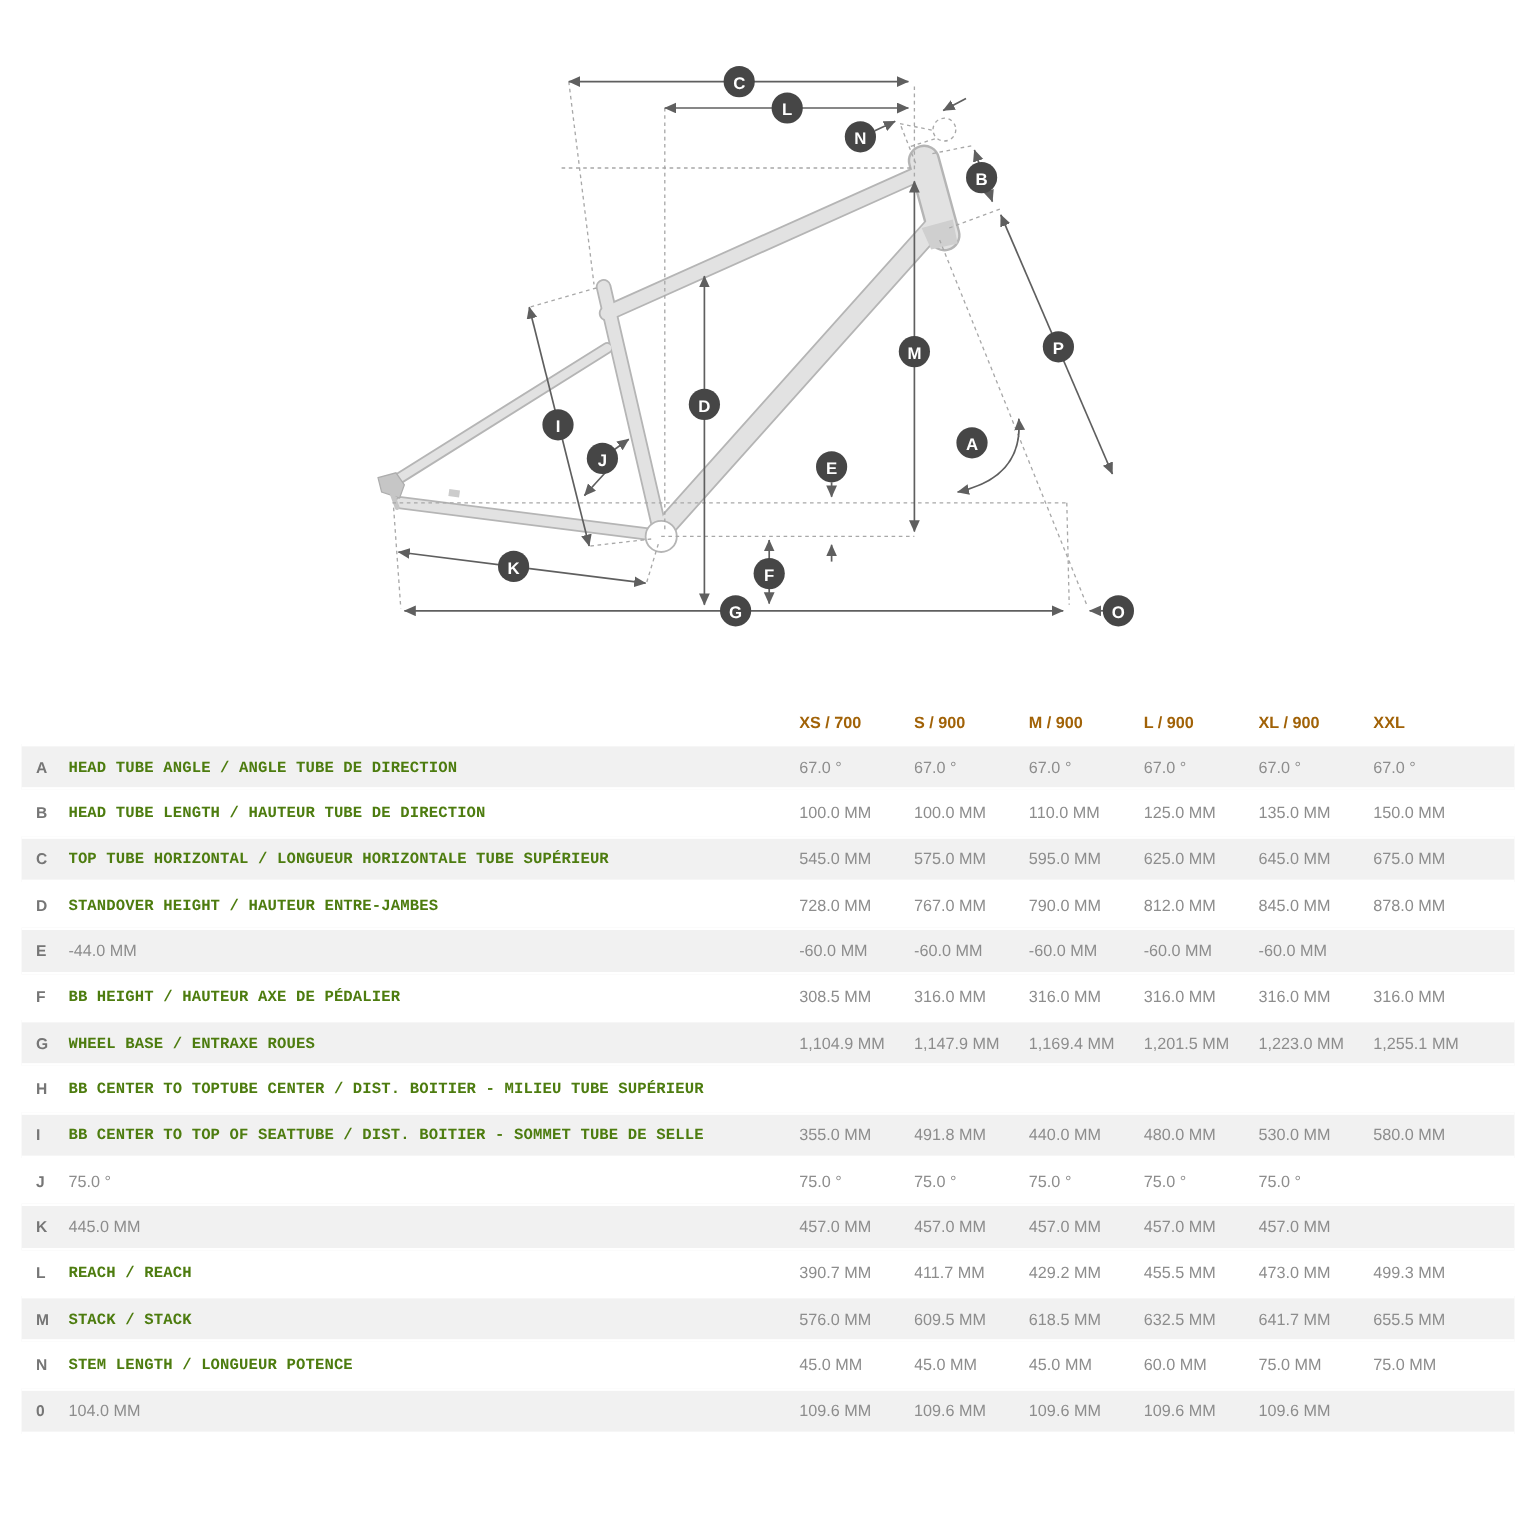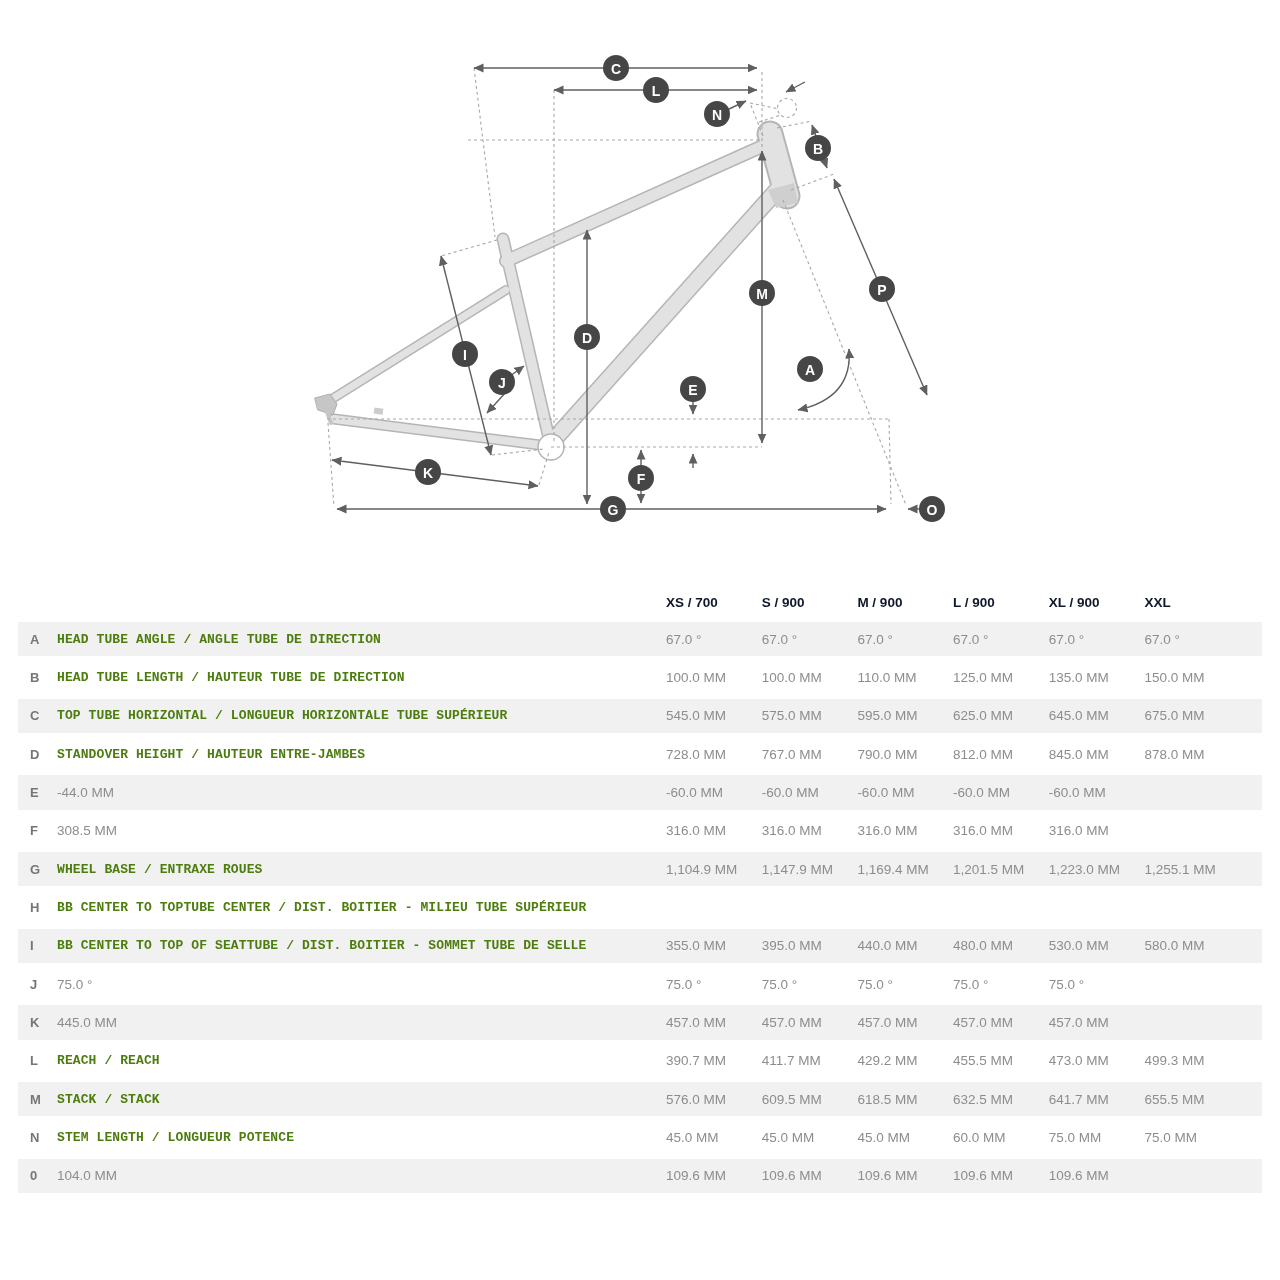--- a/index.html
+++ b/index.html
@@ -11,21 +11,21 @@
   
   #geo-table{position:absolute;left:18px;top:585px;width:1244px;}
   .r{display:grid;grid-template-columns:39px 609px repeat(6,95.7px);
      align-items:center;height:38.35px;box-sizing:border-box;}
   .r.header{height:35px;}
   .r.stripe{background:#f1f1f1;border-top:2px solid #fff;border-bottom:2px solid #fff;}
   .c{overflow:hidden;white-space:nowrap;}
   .c.lt{padding-left:12px;font-weight:bold;font-size:13px;color:#767676;}
   .c.lbl{font-weight:bold;font-size:13px;color:#4d7c0f;letter-spacing:.1px;font-family:Liberation Mono, monospace;}
   .c.val{font-size:13.5px;color:#8d8d8d;}
-  .c.hd{font-weight:bold;color:#0f172a;font-size:13.5px;}
+  .c.hd{font-weight:bold;color:#a16207;font-size:13.5px;}
 </style>
 </head>
 <body>
 
 <div class="stage">
 
   <svg id="diagram" viewBox="0 0 1280 560" xmlns="http://www.w3.org/2000/svg">
     <defs>
       <marker id="ah" markerUnits="userSpaceOnUse" markerWidth="11" markerHeight="10" refX="9.5" refY="4.5" orient="auto-start-reverse">
         <path d="M0,0 L10,4.5 L0,9 Z" fill="#5f5f5f"></path>
@@ -220,20 +220,21 @@
         <div class="c lt">E</div>
         <div class="c val">-44.0 MM</div>
         <div class="c val">-60.0 MM</div>
         <div class="c val">-60.0 MM</div>
         <div class="c val">-60.0 MM</div>
         <div class="c val">-60.0 MM</div>
         <div class="c val">-60.0 MM</div>
       </div>
       <div class="r">
         <div class="c lt">F</div>
+        <div class="c lbl">BB HEIGHT / HAUTEUR AXE DE PÉDALIER</div>
         <div class="c val">308.5 MM</div>
         <div class="c val">316.0 MM</div>
         <div class="c val">316.0 MM</div>
         <div class="c val">316.0 MM</div>
         <div class="c val">316.0 MM</div>
         <div class="c val">316.0 MM</div>
       </div>
       <div class="r stripe">
         <div class="c lt">G</div>
         <div class="c lbl">WHEEL BASE / ENTRAXE ROUES</div>
@@ -251,21 +252,21 @@
         <div class="c val"></div>
         <div class="c val"></div>
         <div class="c val"></div>
         <div class="c val"></div>
         <div class="c val"></div>
       </div>
       <div class="r stripe">
         <div class="c lt">I</div>
         <div class="c lbl">BB CENTER TO TOP OF SEATTUBE / DIST. BOITIER - SOMMET TUBE DE SELLE</div>
         <div class="c val">355.0 MM</div>
-        <div class="c val">395.0 MM</div>
+        <div class="c val">491.8 MM</div>
         <div class="c val">440.0 MM</div>
         <div class="c val">480.0 MM</div>
         <div class="c val">530.0 MM</div>
         <div class="c val">580.0 MM</div>
       </div>
       <div class="r">
         <div class="c lt">J</div>
         <div class="c val">75.0 °</div>
         <div class="c val">75.0 °</div>
         <div class="c val">75.0 °</div>

